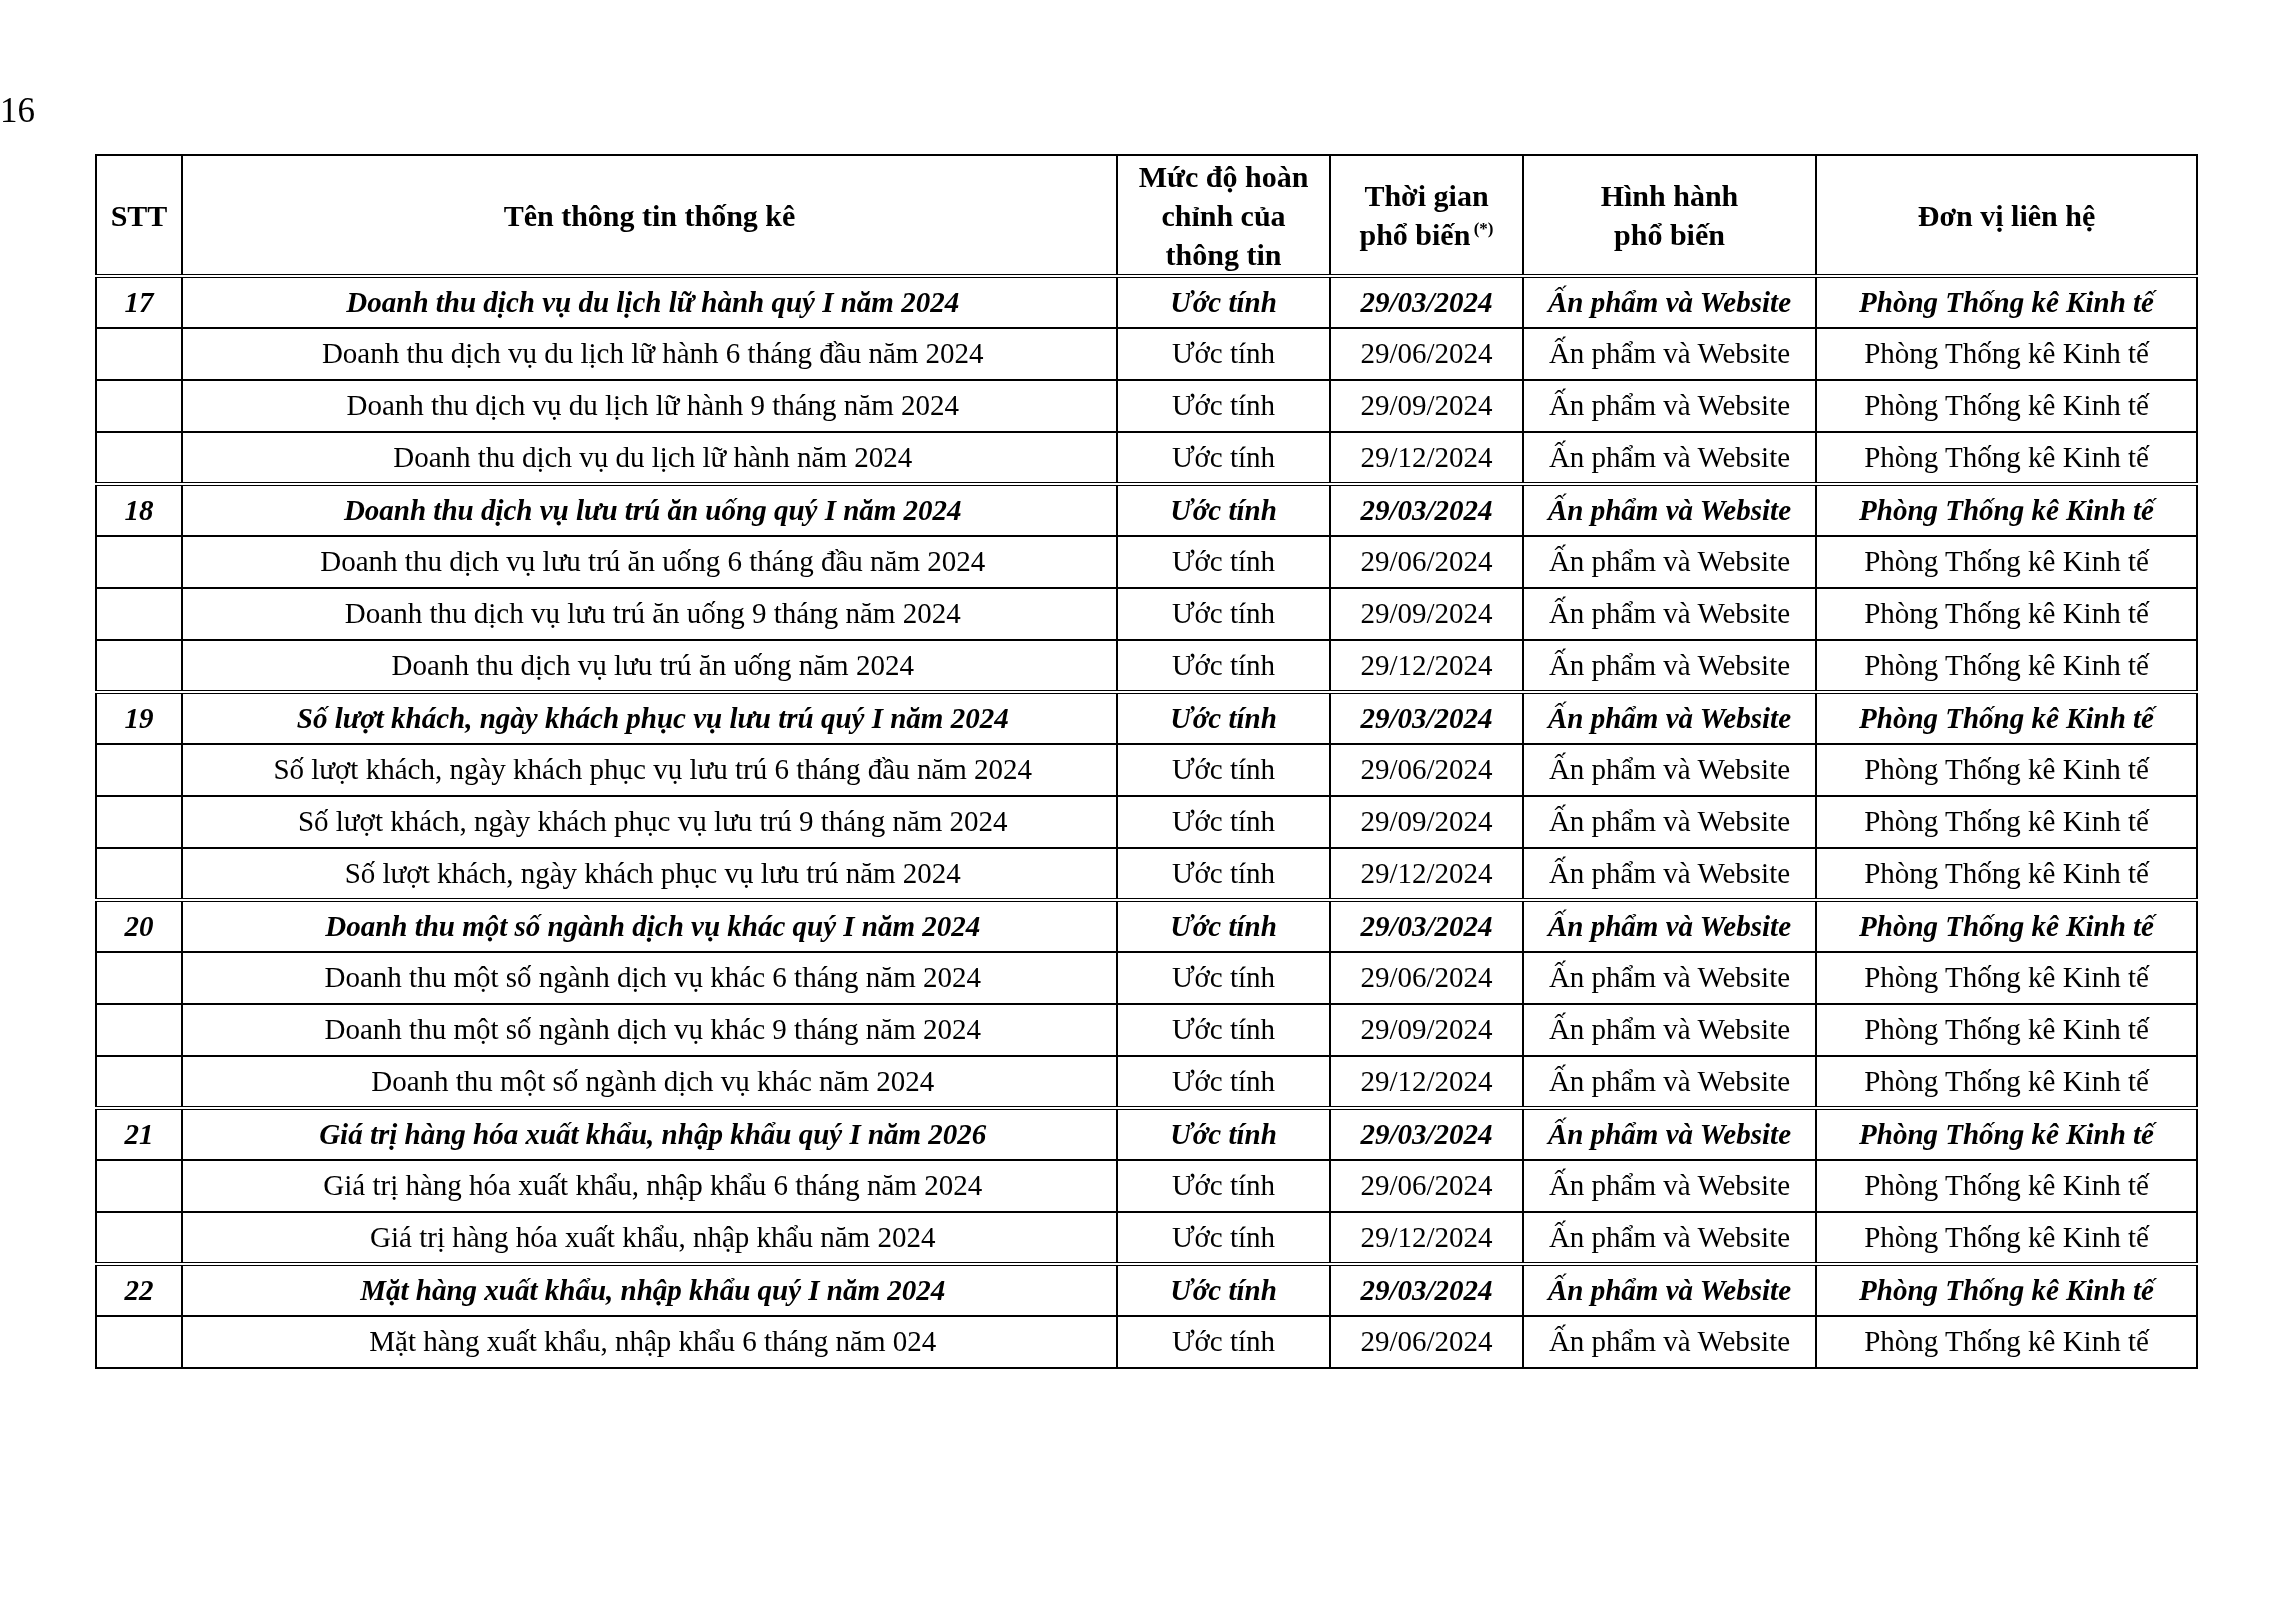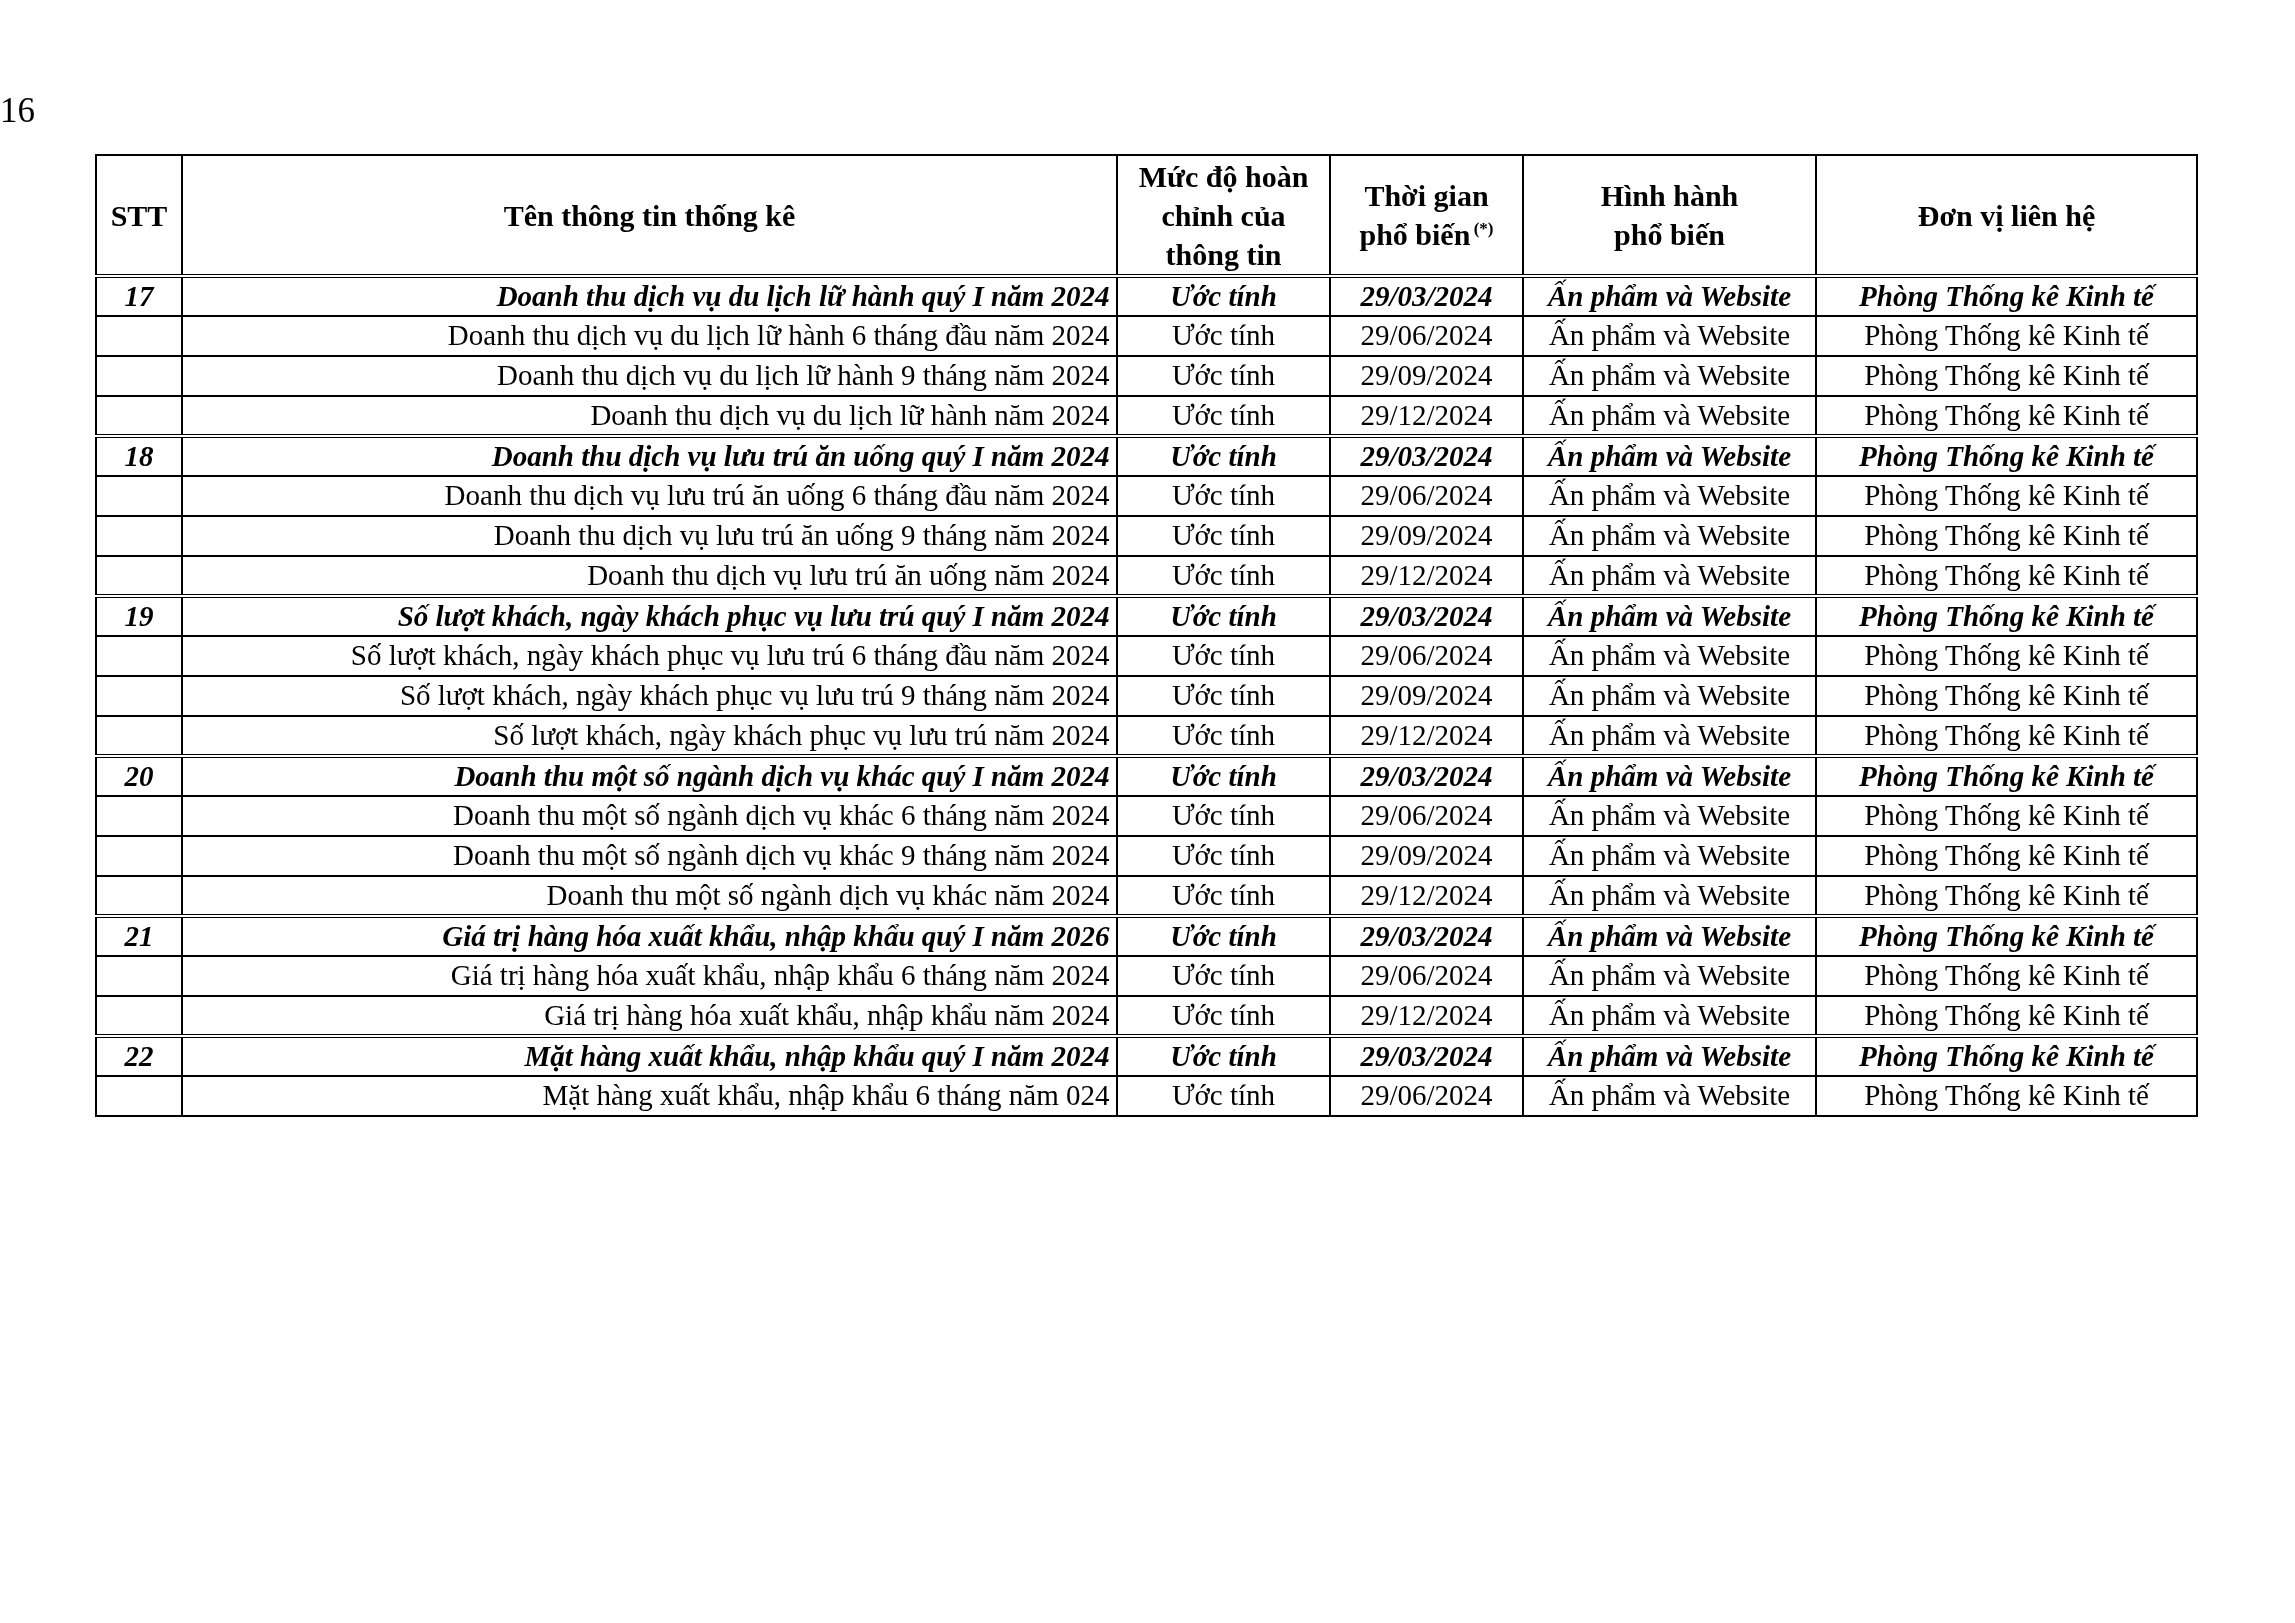--- a/index.html
+++ b/index.html
@@ -50,28 +50,28 @@
     font-size: 30px;
     text-align: center;
     line-height: 1.3;
     border-bottom: 4.6px double #000;
   }
   thead th .hdr { white-space: pre-line; }
   thead th sup {
     font-size: 17px;
     margin-left: 3.3px;
   }
-  tbody tr { height: 40px; }
+  tbody tr { height: 52px; }
   tbody td {
     font-size: 29px;
     text-align: center;
     line-height: 1.1;
   }
   tbody td.col-name {
-    text-align: right;
+    text-align: center;
     padding-left: 13px;
     padding-right: 6.5px;
   }
   tbody tr.em td {
     font-weight: bold;
     font-style: italic;
     border-top: 4.6px double #000;
   }
 </style>
 </head>

